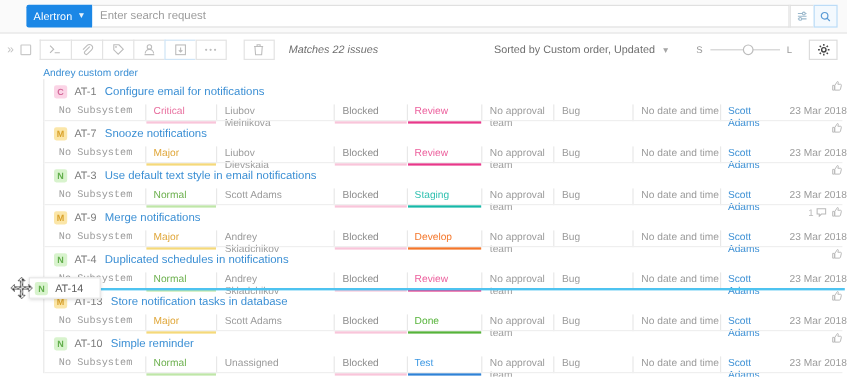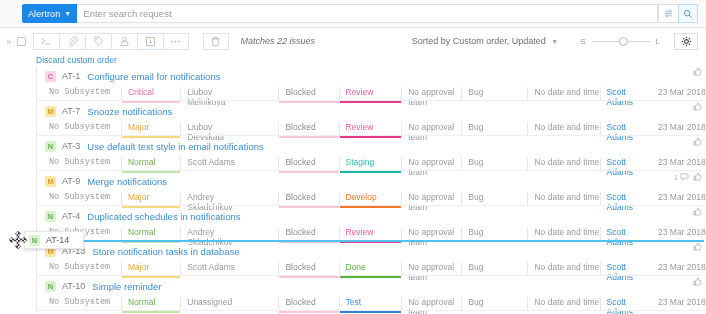--- a/index.html
+++ b/index.html
@@ -319,21 +319,21 @@
               <line x1="2.3" y1="2.3" x2="3.4" y2="3.4"></line>
               <line x1="8.6" y1="8.6" x2="9.7" y2="9.7"></line>
               <line x1="9.7" y1="2.3" x2="8.6" y2="3.4"></line>
               <line x1="3.4" y1="8.6" x2="2.3" y2="9.7"></line>
             </g>
           </svg>
       </div>
     </div>
   </div>
 
-  <div class="discard">Discard custom order</div>
+  <div class="discard">Andrey custom order</div>
 
   <div class="list" id="issue-list">
       <div class="row">
         <div class="title-line">
           <span class="pri-badge pri-C">C</span>
           <span class="issue-id">AT-1</span>
           <span class="issue-title">Configure email for notifications</span>
         </div>
         <div class="fields">
           <div class="cell c-sub first"><span>No Subsystem</span></div>

